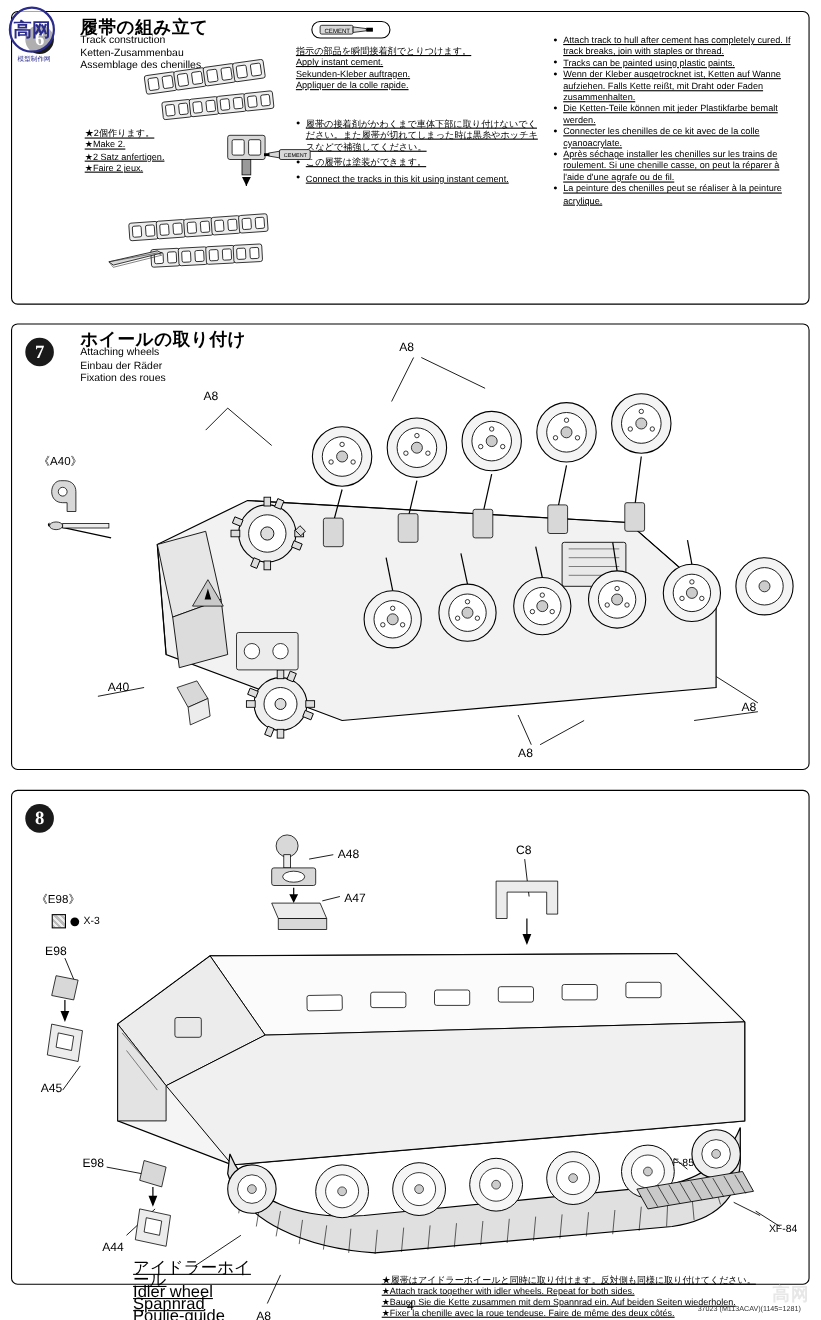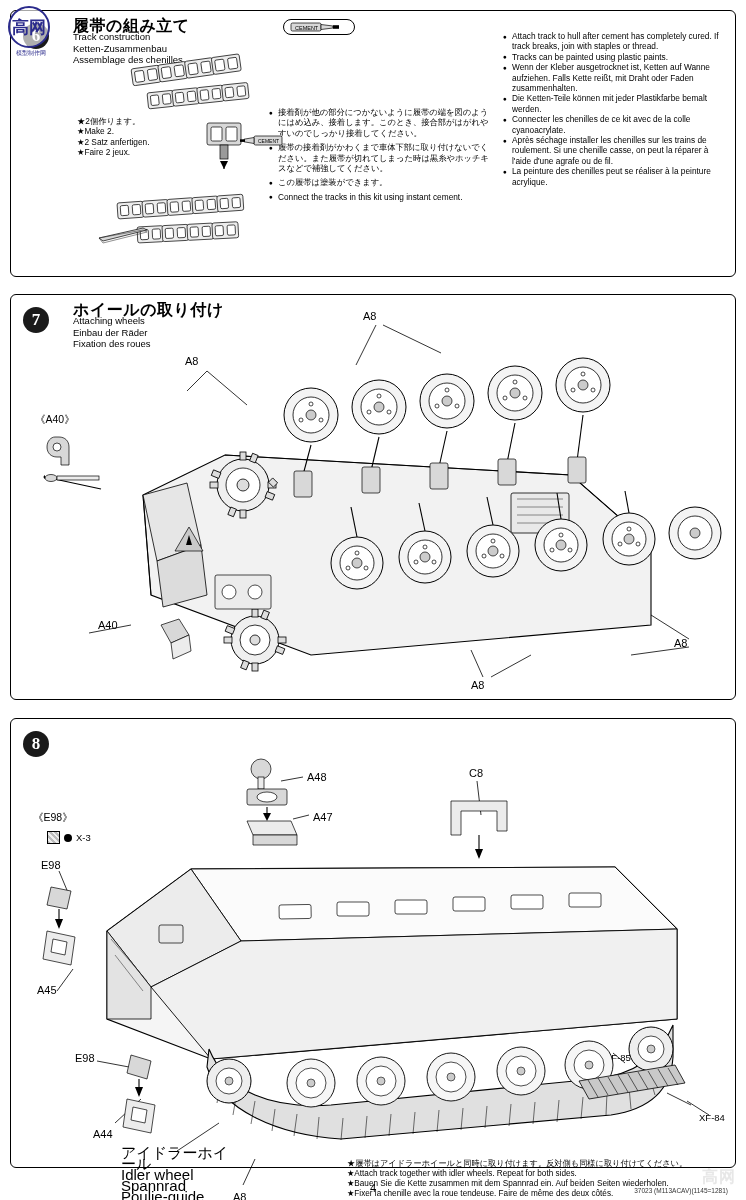--- a/index.html
+++ b/index.html
@@ -32,21 +32,21 @@
     display: flex; align-items:center; justify-content:center;
     font-family: "Liberation Serif", serif;
   }
   .step-title {
     position: absolute;
     font-size: 9.5px;
     line-height: 11.4px;
   }
   .step-title .jp { font-size: 16px; font-weight: bold; letter-spacing: 0.5px; }
 
-  .txt { position:absolute; font-size: 8.3px; line-height: 10.4px; }
+  .txt { position:absolute; font-size: 8.3px; line-height: 10.4px; text-decoration: underline; }
   .bullet { position: relative; padding-left: 9px; }
   .bullet:before {
     content: "●";
     position: absolute; left: 0; top: 0.5px;
     font-size: 6.5px;
   }
 
   
   .plabel {
     position: absolute;
@@ -118,30 +118,35 @@
 
     <div style="position:absolute; left:272px; top:8px; width:72px; height:16px; border:1px solid #000; border-radius:8px; display:flex; align-items:center; justify-content:center;">
       <svg width="64" height="12" class="draw" style="position:relative;">
         <rect x="4" y="2" width="30" height="8" rx="1.5" class="fillgrey"></rect>
         <path d="M34 3.5 L46 5 L46 7 L34 8.5 Z" class="fillgrey"></path>
         <rect x="46" y="4.2" width="6" height="3.6" class="fillblack"></rect>
         <text x="8" y="9" font-size="5.5" font-family="Liberation Sans">CEMENT</text>
       </svg>
     </div>
 
+    <div class="txt" style="left:258px; top:30px; width:218px;">
+      <div>指示の部品を瞬間接着剤でとりつけます。</div>
+      <div>Apply instant cement.</div>
+      <div>Sekunden-Kleber auftragen.</div>
+      <div>Appliquer de la colle rapide.</div>
+    </div>
 
     <div class="txt" style="left:66px; top:105px; width:120px;">
       <div>★2個作ります。</div>
       <div>★Make 2.</div>
       <div>★2 Satz anfertigen.</div>
       <div>★Faire 2 jeux.</div>
     </div>
 
     <div class="txt" style="left:258px; top:96px; width:222px;">
-      <div class="bullet" style="margin-bottom:4px;">接着剤が他の部分につかないように履帯の端を図のようにはめ込み、接着します。このとき、接合部がはがれやすいのでしっかり接着してください。</div>
       <div class="bullet" style="margin-bottom:4px;">履帯の接着剤がかわくまで車体下部に取り付けないでください。また履帯が切れてしまった時は黒糸やホッチキスなどで補強してください。</div>
       <div class="bullet" style="margin-bottom:4px;">この履帯は塗装ができます。</div>
       <div class="bullet">Connect the tracks in this kit using instant cement.</div>
     </div>
 
     <div class="txt" style="left:492px; top:20px; width:224px;">
       <div class="bullet">Attach track to hull after cement has completely cured. If track breaks, join with staples or thread.</div>
       <div class="bullet">Tracks can be painted using plastic paints.</div>
       <div class="bullet">Wenn der Kleber ausgetrocknet ist, Ketten auf Wanne aufziehen. Falls Kette reißt, mit Draht oder Faden zusammenhalten.</div>
       <div class="bullet">Die Ketten-Teile können mit jeder Plastikfarbe bemalt werden.</div>

